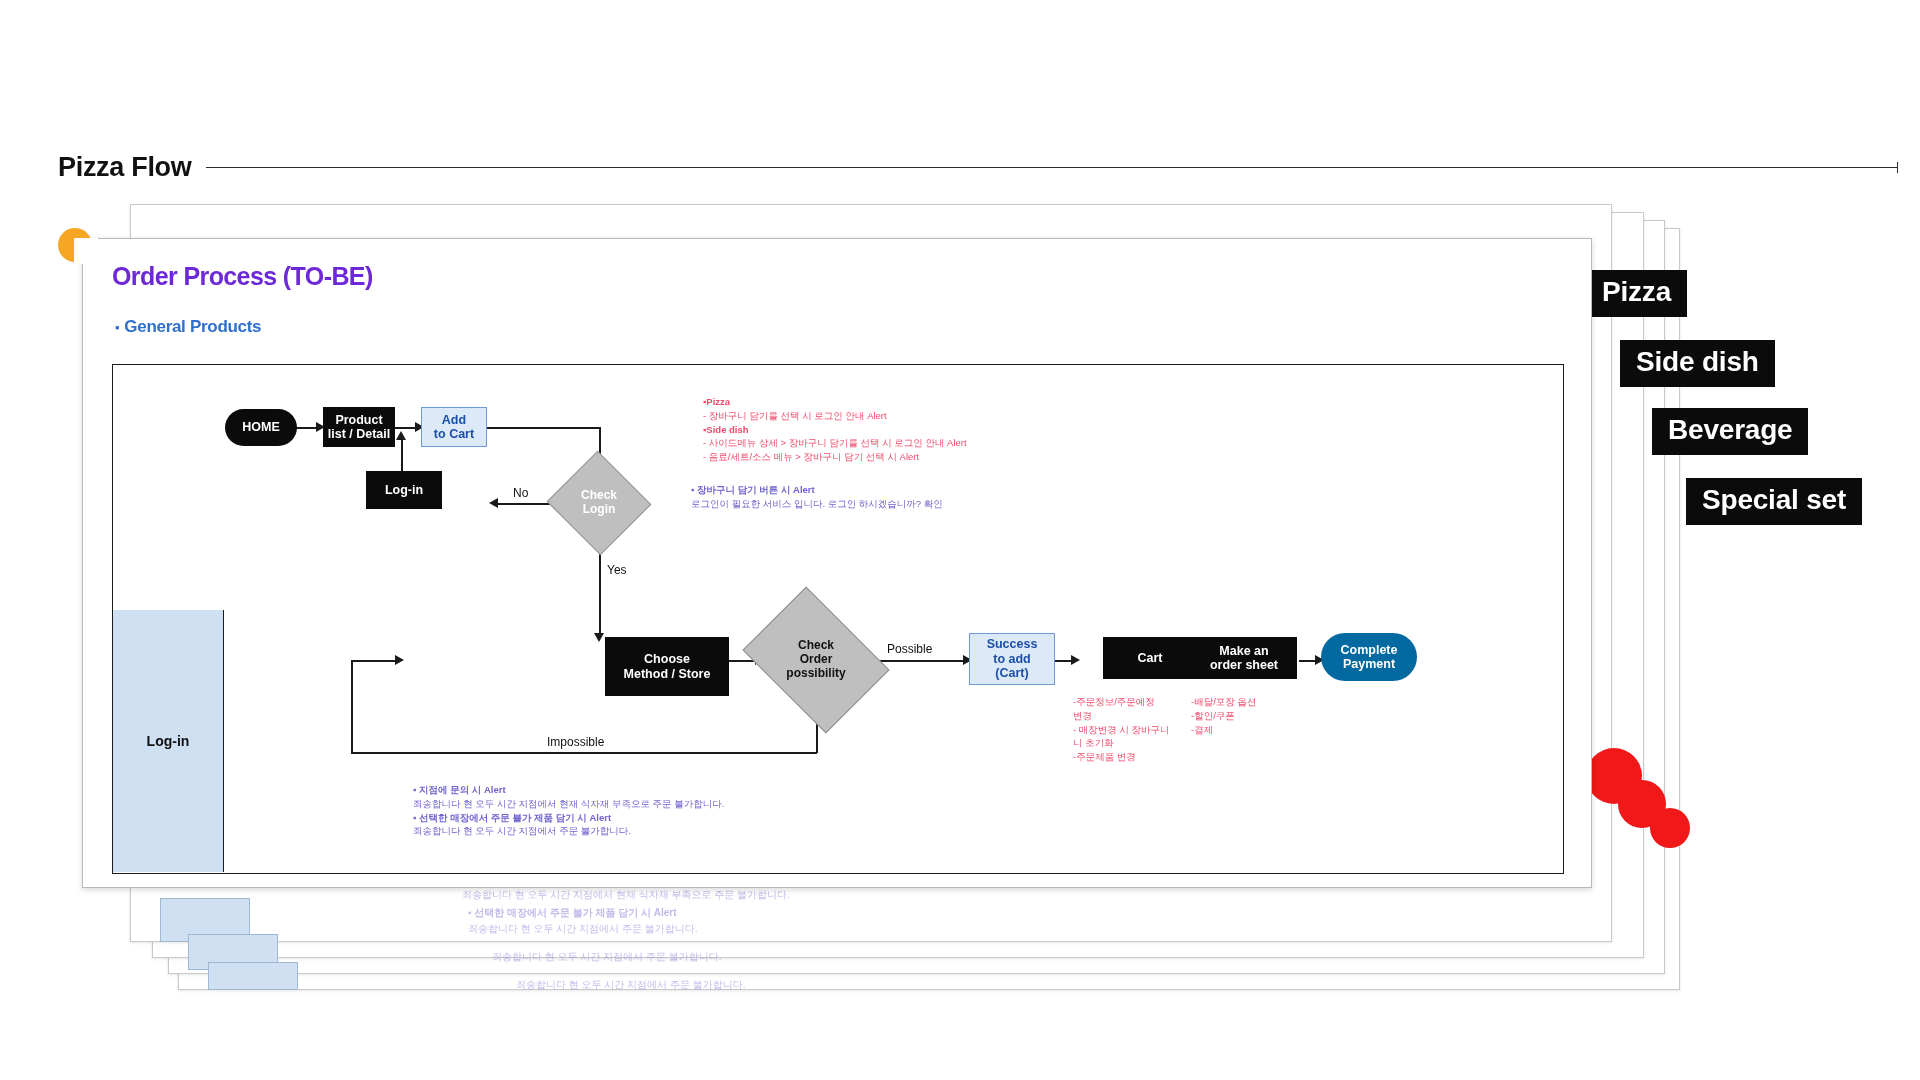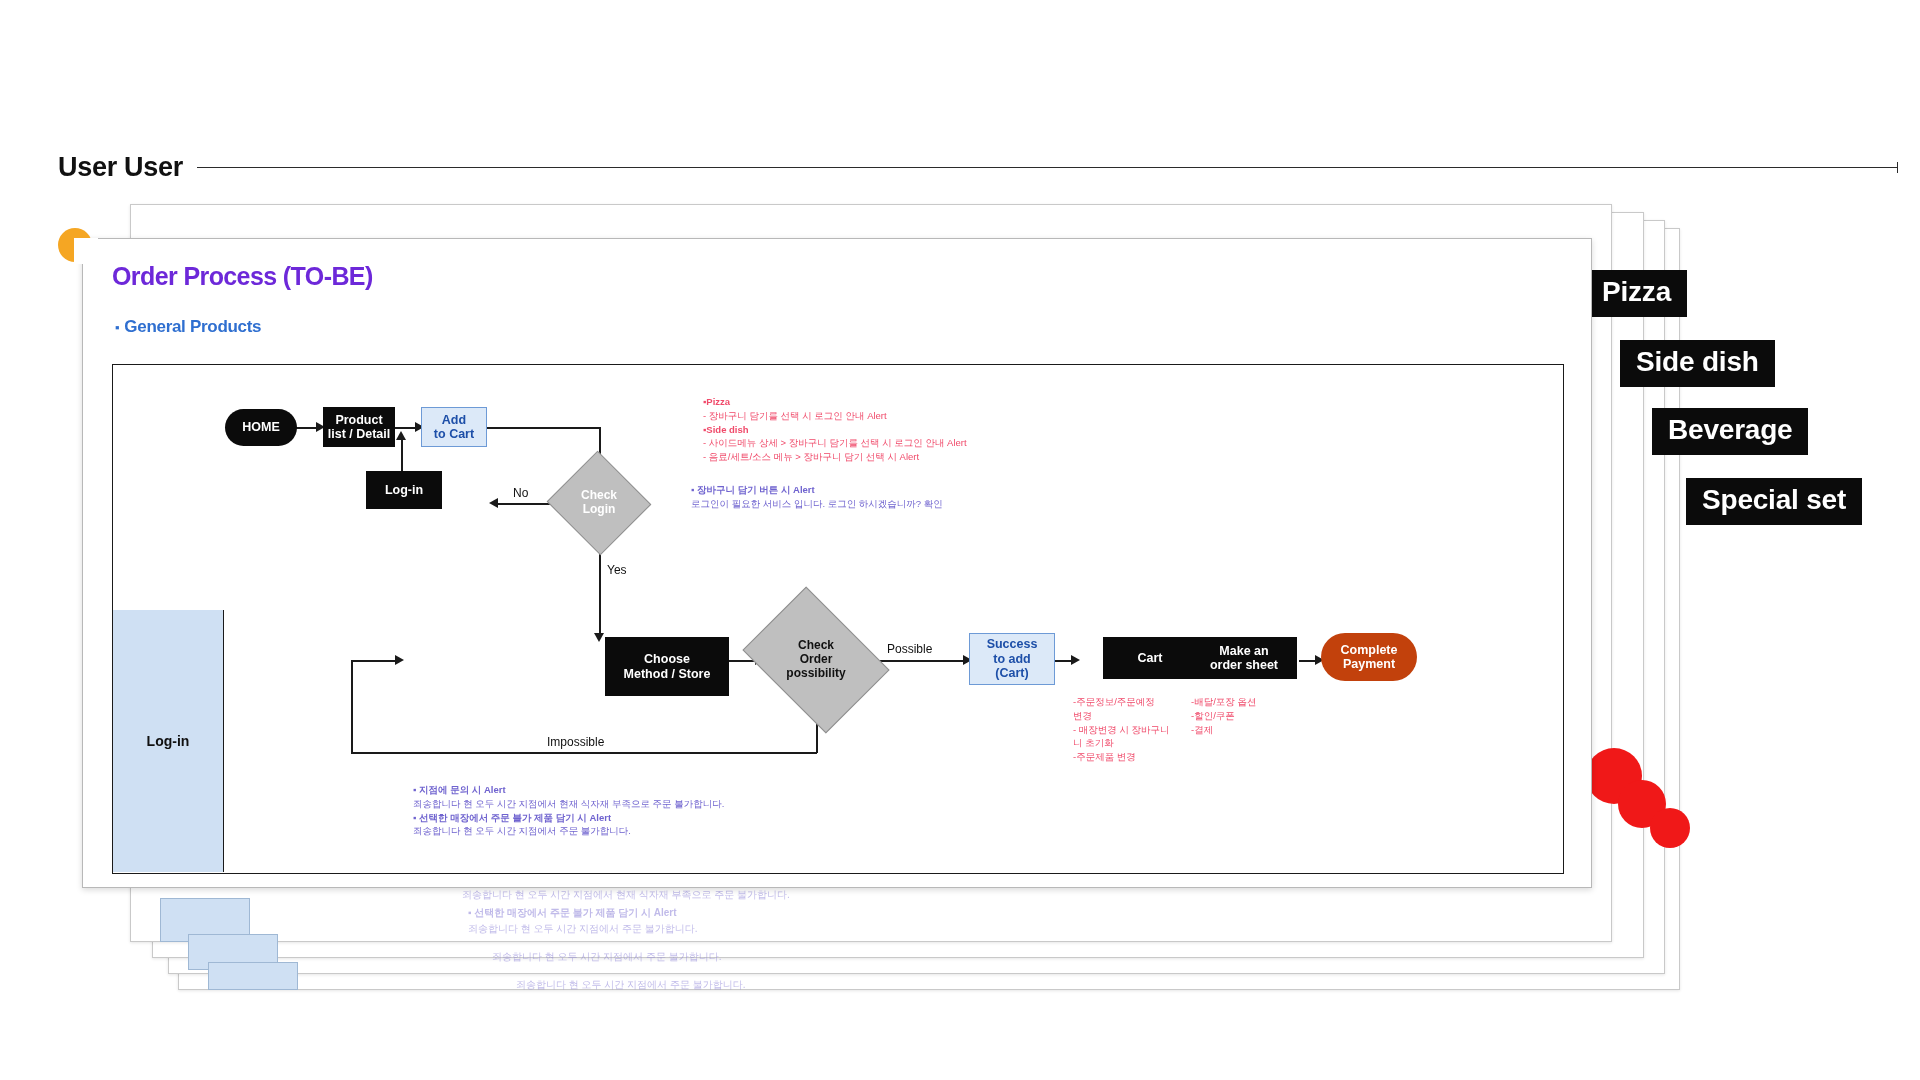--- a/index.html
+++ b/index.html
@@ -216,21 +216,21 @@
     background: #0b0b0b;
     color: #ffffff;
     border-radius: 999px;
   }
   .node-blue {
     background: #dce9f8;
     color: #1d4fa8;
     border: 1px solid #6d9ad6;
   }
   .node-red {
-    background: #c2410c;
+    background: #0369a1;
     color: #ffffff;
     border-radius: 999px;
   }
   .node-diamond {
     position: absolute;
     display: flex;
     align-items: center;
     justify-content: center;
   }
   .diamond-shape {
@@ -287,21 +287,21 @@
   .ann-red { color: #f04a6a; }
   .ann-blue { color: #6f63cf; }
   .ann-strong { font-weight: bold; }
 </style>
 </head>
 <body>
 
 <div id="root">
 
   <div class="header">
-    <div class="header-title">User User</div>
+    <div class="header-title">Pizza Flow</div>
     <div class="header-rule"></div>
   </div>
 
   <div class="card-stack-item stack-4"></div>
   <div class="card-stack-item stack-3"></div>
   <div class="card-stack-item stack-2"></div>
   <div class="card-stack-item stack-1"></div>
 
   <div class="stack-leftcol" style="left:160px; top:898px; height:42px;"></div>
   <div class="stack-leftcol" style="left:188px; top:934px; height:34px;"></div>

